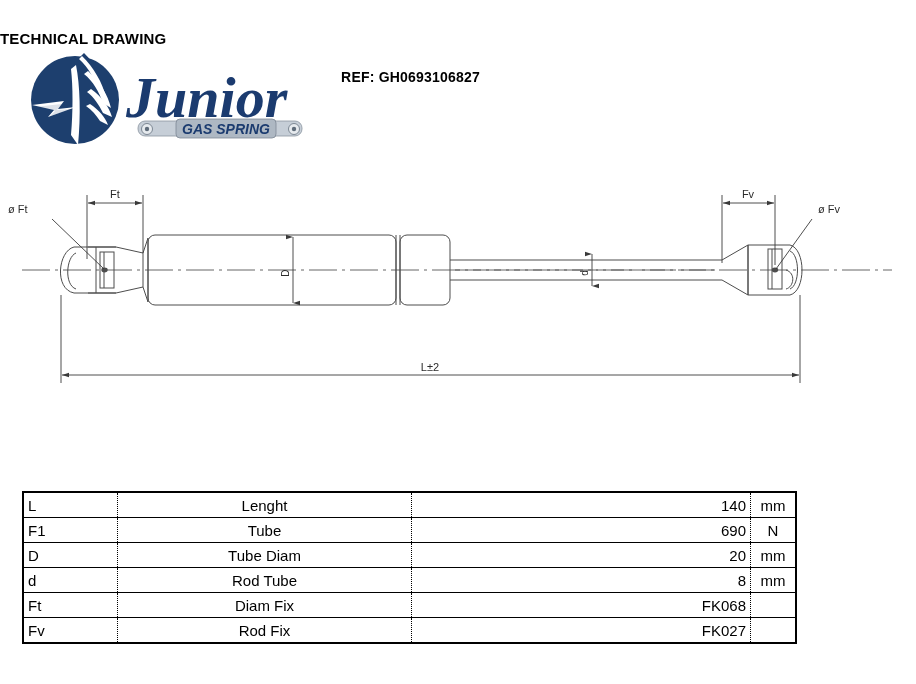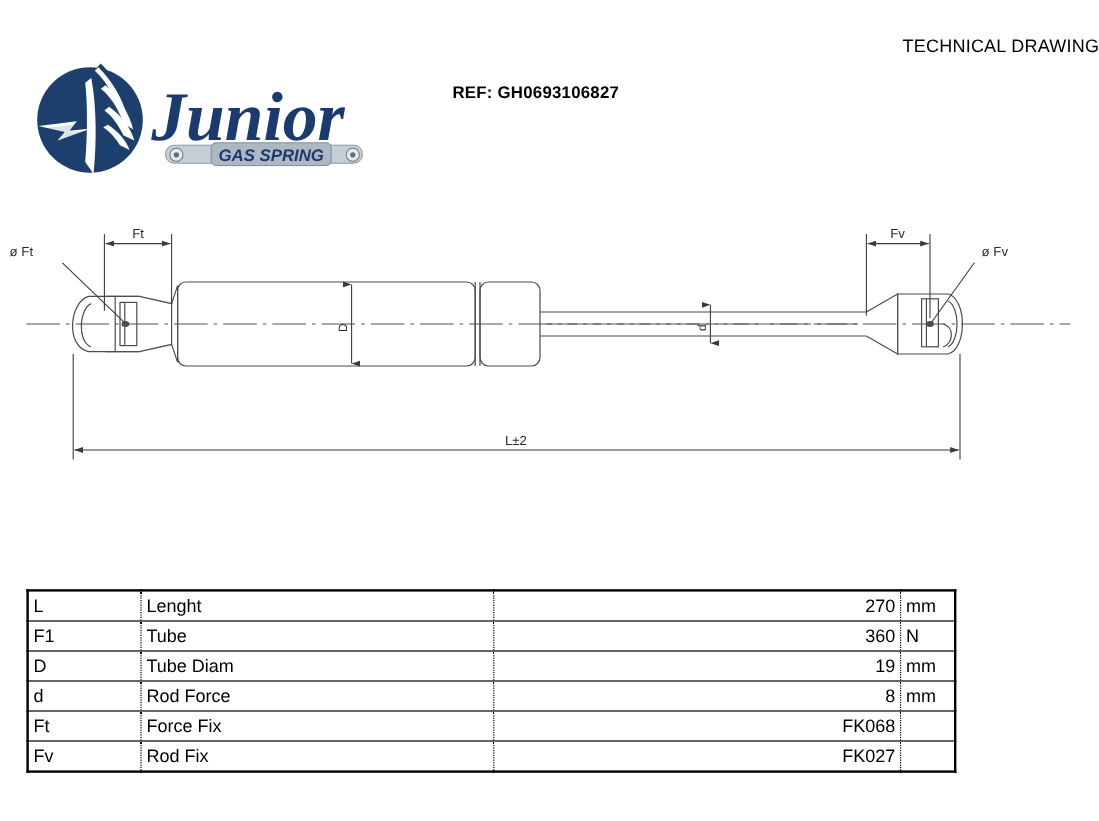--- a/index.html
+++ b/index.html
@@ -14,37 +14,36 @@
     font-family: "Liberation Sans", sans-serif;
     overflow: hidden;
   }
 
   
   #header-title {
     position: absolute;
     left: 0;
     top: 30px;
     width: 916px;
-    text-align: right;
+    text-align: left;
     font-size: 15px;
-    font-weight: normal;
+    font-weight: bold;
     color: #000;
     letter-spacing: 0.2px;
   }
   #header-ref {
     position: absolute;
     left: 0;
     top: 69px;
     width: 821px;
     text-align: center;
     font-size: 14px;
     font-weight: bold;
     color: #000;
     letter-spacing: 0.2px;
-    margin-left: 36px;
   }
 
   
   #brand-logo {
     position: absolute;
     left: 18px;
     top: 45px;
     width: 300px;
     height: 110px;
   }
@@ -75,23 +74,23 @@
     height: 24px;
     padding: 0 4px;
     border-bottom: 1px solid #000;
     overflow: hidden;
     white-space: nowrap;
   }
   #spec-table tr:last-child td {
     border-bottom: none;
   }
   .col-symbol  { width: 85px;  text-align: left;  border-right: 1px dotted #000; }
-  .col-desc    { width: 285px; text-align: left;  border-right: 1px dotted #000; }
+  .col-desc    { width: 285px; text-align: center;  border-right: 1px dotted #000; }
   .col-value   { width: 330px; text-align: right; border-right: 1px dotted #000; }
-  .col-unit    { width: 36px;  text-align: left; margin-top: 11px; }
+  .col-unit    { width: 36px;  text-align: center; margin-top: 11px; }
 </style>
 </head>
 <body>
 
 <div id="header-title">TECHNICAL DRAWING</div>
 
 <div id="header-ref">REF:  GH0693106827</div>
 
 <div id="brand-logo">
   <svg width="300" height="110" viewBox="0 0 300 110" xmlns="http://www.w3.org/2000/svg">
@@ -231,44 +230,44 @@
       <text x="430" y="196" text-anchor="middle" font-size="11">L±2</text>
     </g>
   </svg>
 </div>
 
 <table id="spec-table">
   <tbody>
     <tr>
       <td class="col-symbol">L</td>
       <td class="col-desc">Lenght</td>
-      <td class="col-value">270</td>
+      <td class="col-value">140</td>
       <td class="col-unit">mm</td>
     </tr>
     <tr>
       <td class="col-symbol">F1</td>
       <td class="col-desc">Tube</td>
-      <td class="col-value">360</td>
+      <td class="col-value">690</td>
       <td class="col-unit">N</td>
     </tr>
     <tr>
       <td class="col-symbol">D</td>
       <td class="col-desc">Tube Diam</td>
-      <td class="col-value">19</td>
+      <td class="col-value">20</td>
       <td class="col-unit">mm</td>
     </tr>
     <tr>
       <td class="col-symbol">d</td>
-      <td class="col-desc">Rod Force</td>
+      <td class="col-desc">Rod Tube</td>
       <td class="col-value">8</td>
       <td class="col-unit">mm</td>
     </tr>
     <tr>
       <td class="col-symbol">Ft</td>
-      <td class="col-desc">Force Fix</td>
+      <td class="col-desc">Diam Fix</td>
       <td class="col-value">FK068</td>
       <td class="col-unit"></td>
     </tr>
     <tr>
       <td class="col-symbol">Fv</td>
       <td class="col-desc">Rod Fix</td>
       <td class="col-value">FK027</td>
       <td class="col-unit"></td>
     </tr>
   </tbody>

